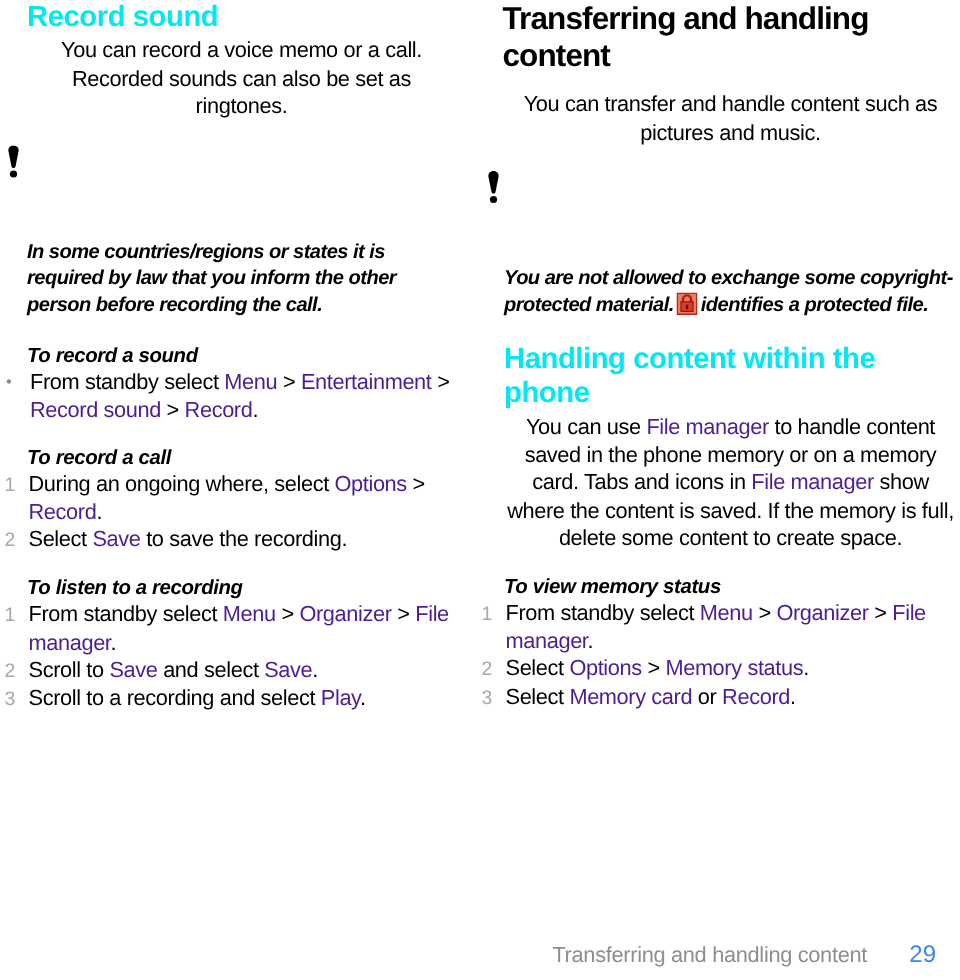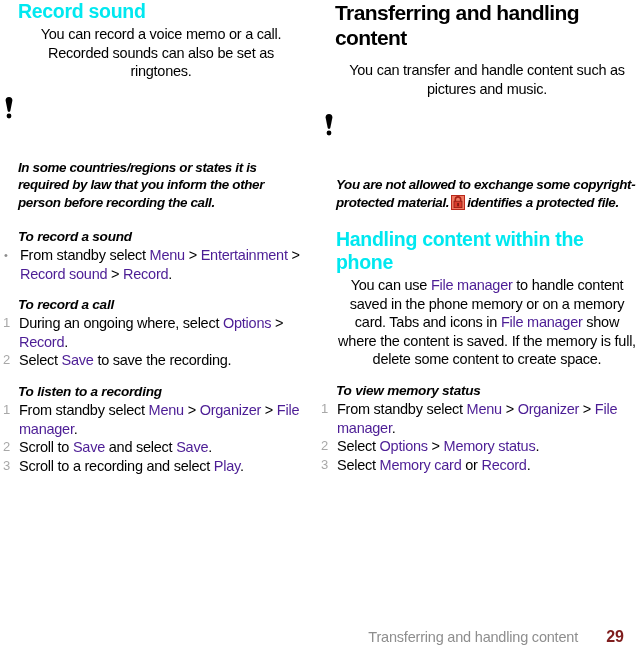--- a/index.html
+++ b/index.html
@@ -166,23 +166,23 @@
     justify-content: flex-end;
     padding-right: 16px;
     box-sizing: border-box;
   }
   .footer-title {
     color: #8e8e8e;
     font-size: 14.5px;
     letter-spacing: -0.2px;
   }
   .footer-page {
-    color: #7f1d1d;
+    color: #3b82f6;
     font-size: 16px;
-    font-weight: bold;
+    font-weight: normal;
     margin-left: 22px;
     min-width: 24px;
     text-align: right;
   }
 </style>
 </head>
 <body>
 
 <div class="page">
 

